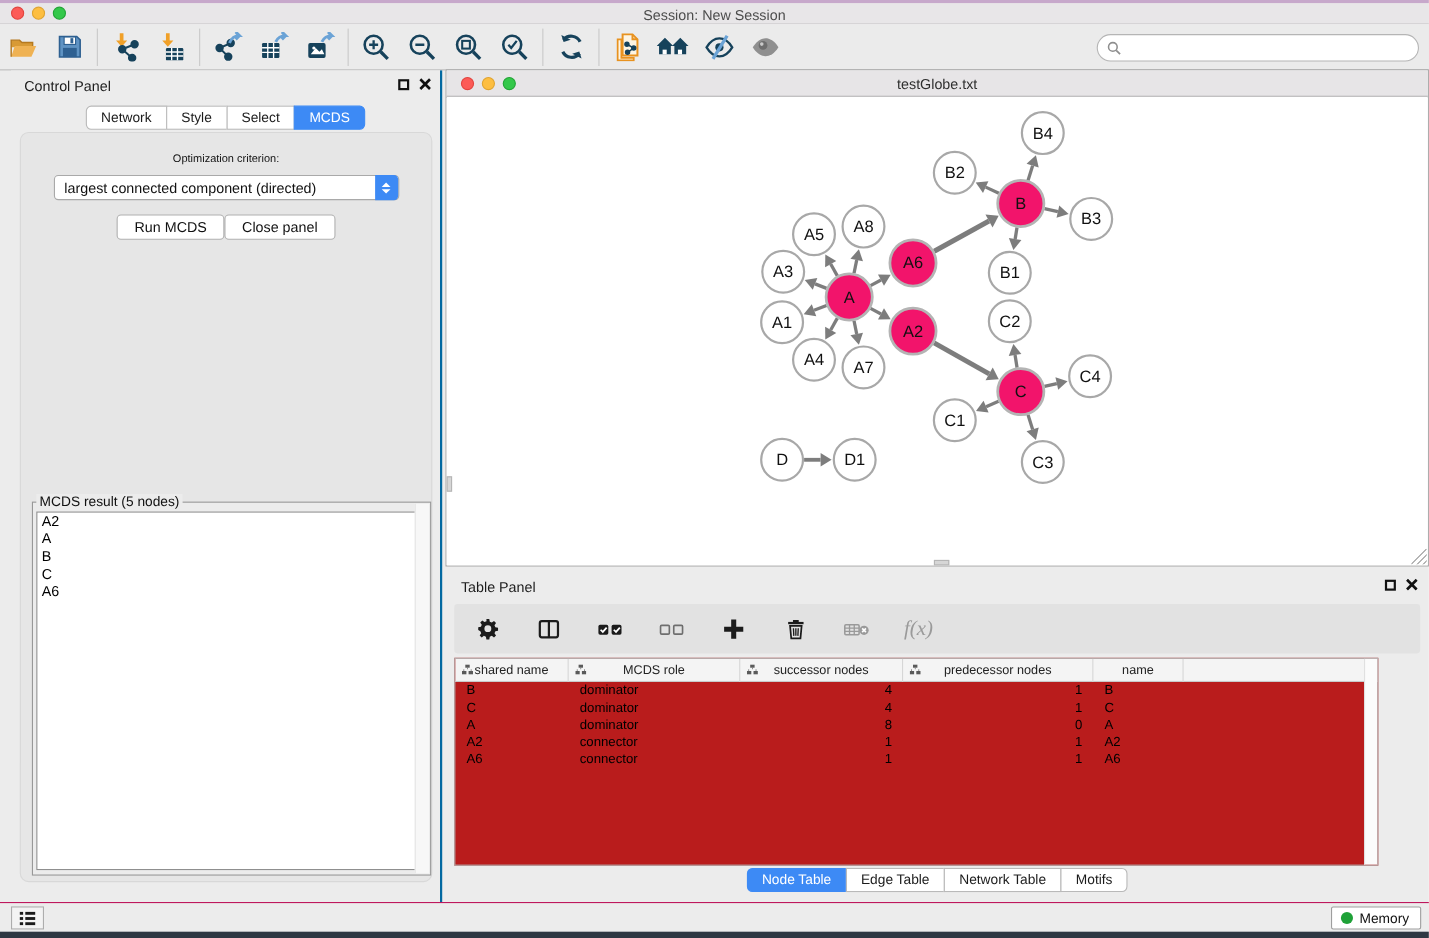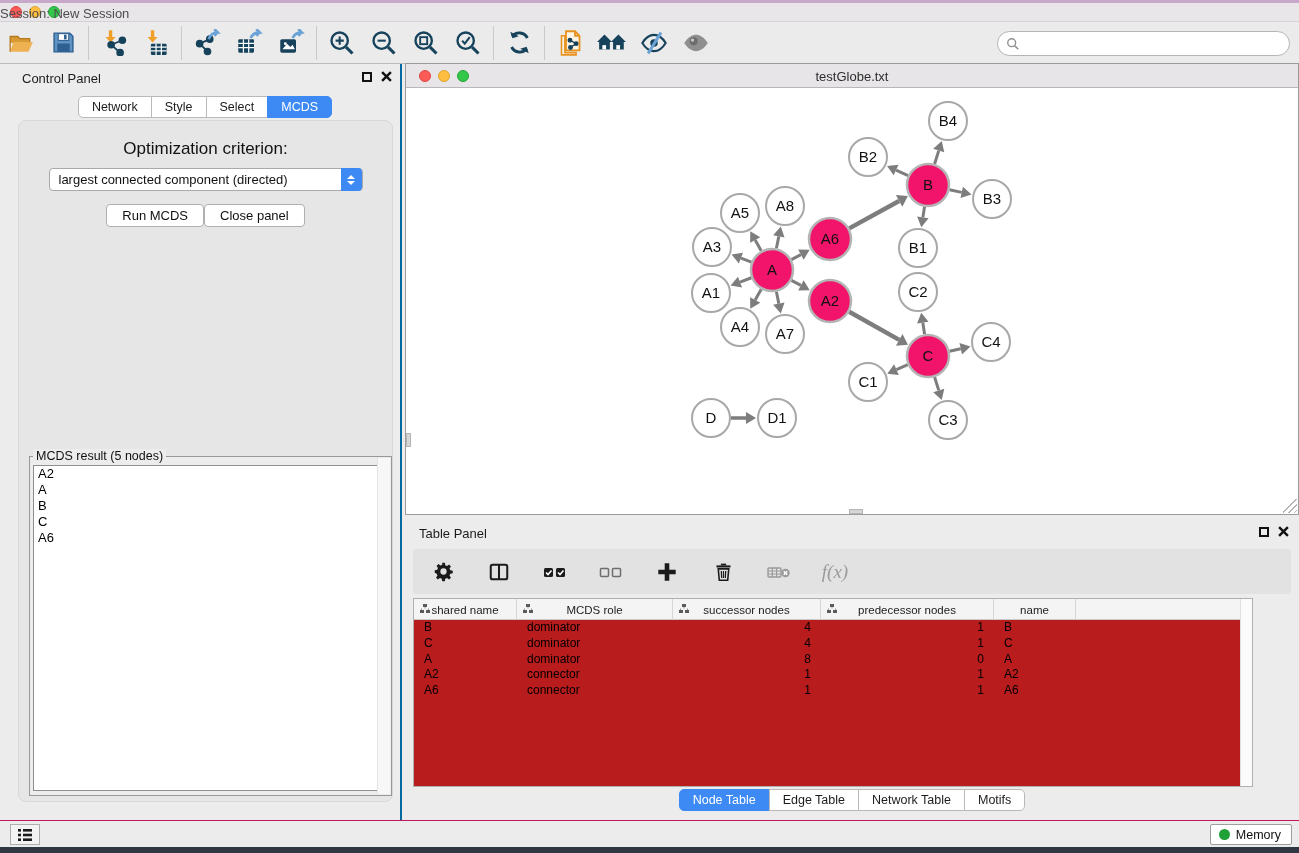--- a/index.html
+++ b/index.html
@@ -8,21 +8,21 @@
   .screen { position:relative; width:1299px; height:853px; background:#ececec; }
 
   
   .menustrip { position:absolute; left:0; top:0; width:1299px; height:3px; background:#c7a8cb; }
   .titlebar { position:absolute; left:0; top:3px; width:1299px; height:19px; background:#e8e6e8; border-bottom:1px solid #d4d2d4; }
   .traffic { position:absolute; left:10px; top:3px; display:flex; gap:7px; }
   .tl { width:12px; height:12px; border-radius:50%; }
   .tl.red { background:#fc5b57; border:1px solid #e2443f; }
   .tl.yel { background:#fdbe41; border:1px solid #e0a431; }
   .tl.grn { background:#34c84a; border:1px solid #23a437; }
-  .titlebar .title { position:absolute; left:0; right:0; top:3px; font-size:13px; color:#4d4d4d; }
+  .titlebar .title { position:absolute; left:0; right:0; top:3px; text-align:center; font-size:13px; color:#4d4d4d; }
 
   .toolbar { position:absolute; left:0; top:22px; width:1299px; height:42px; background:#ebebeb; border-bottom:1px solid #bcbcbc; display:flex; align-items:center; }
   .tbtn { width:42px; height:38px; display:flex; align-items:center; justify-content:center; }
   .tbtn svg { display:block; }
   .sep { width:1px; height:34px; background:#c9c9c9; margin:0 4px; }
   .searchbox { position:absolute; right:9px; top:9px; width:293px; height:25px; background:#fff; border:1px solid #b5b5b5; border-radius:13px; display:flex; align-items:center; padding-left:8px; }
   .searchbox input { border:none; outline:none; flex:1; height:20px; font-size:13px; background:transparent; margin-left:5px; }
 
   
   .control-panel { position:absolute; left:10px; top:64px; width:392px; height:756px; background:#ececec; border-right:2px solid #0369a1; }
@@ -31,21 +31,21 @@
   .winbtns { position:absolute; right:8px; top:7px; display:flex; gap:9px; align-items:center; }
   .float-ic { width:10px; height:10px; border:2px solid #111; display:inline-block; }
 
   .cp-tabs { position:absolute; left:0; right:0; top:32px; display:flex; justify-content:center; }
   .seg { height:22px; line-height:20px; padding:0 13px; font-size:12.5px; background:#fff; border:1px solid #b9b9b9; margin-left:-1px; color:#1c1c1c; }
   .seg:first-child { border-radius:5px 0 0 5px; margin-left:0; }
   .seg:last-child { border-radius:0 5px 5px 0; }
   .seg.active { background:#3d8af5; border-color:#3d8af5; color:#fff; }
 
   .cp-content { position:absolute; left:8px; top:56px; width:375px; height:682px; background:#e6e6e6; border:1px solid #d8d8d8; border-radius:8px; }
-  .opt-label { margin-top:18px; text-align:center; font-size:17px; color:#111; }
+  .opt-label { margin-top:18px; text-align:center; font-size:10px; color:#111; }
   .dropdown { position:relative; margin:9px auto 0 auto; width:314px; height:23px; background:#fff; border:1px solid #a9a9a9; border-radius:4px; font-size:13px; line-height:21px; padding-left:9px; color:#111; }
   .dd-stepper { position:absolute; right:0; top:-1px; width:21px; height:23px; background:#3d8af5; border-radius:0 4px 4px 0; display:flex; flex-direction:column; align-items:center; justify-content:center; gap:2px; }
   .dd-stepper i { width:0; height:0; border-left:4px solid transparent; border-right:4px solid transparent; }
   .dd-stepper .up { border-bottom:4px solid #fff; }
   .dd-stepper .dn { border-top:4px solid #fff; }
   .btn-row { margin-top:13px; display:flex; justify-content:center; }
   .pushbtn { height:23px; padding:0 15px; background:#fff; border:1px solid #b0b0b0; border-radius:4px; font-size:13px; color:#111; font-family:"Liberation Sans",sans-serif; }
 
   .mcds-fieldset { position:absolute; left:10px; top:335px; width:363px; height:340px; border:1px solid #989898; background:#ececec; }
   .mcds-legend { position:absolute; left:3px; top:-8px; background:#ececec; padding:0 3px; font-size:12.5px; color:#111; }

